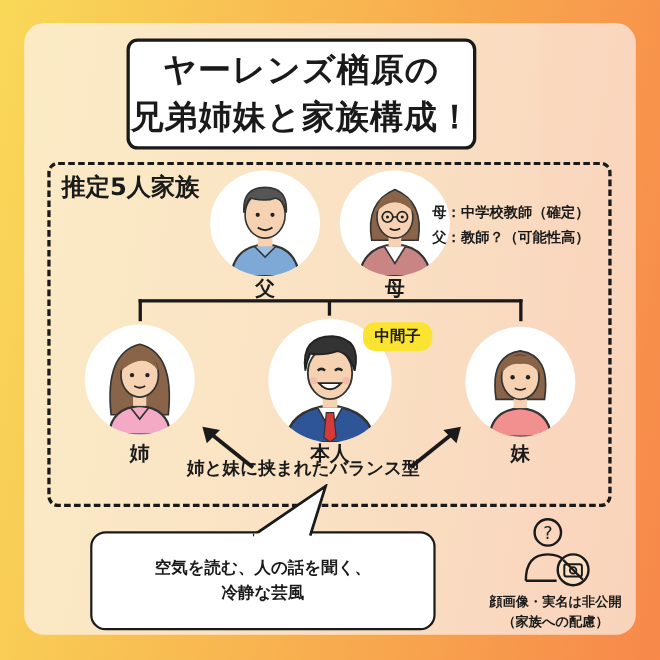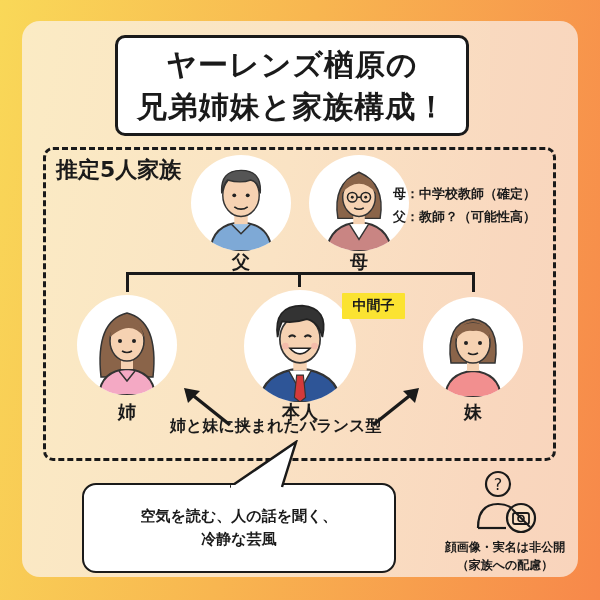--- a/index.html
+++ b/index.html
@@ -9,21 +9,21 @@
     background: linear-gradient(100deg, #F9D858 0%, #F8B650 45%, #F7884A 100%);
     position: relative;
     color: #1a1a1a;
   }
   .inner {
     position: absolute; left: 22px; top: 21px; width: 484px; height: 556px;
     border-radius: 18px;
     background: linear-gradient(100deg, #FBEBC4 0%, #FAE3C4 50%, #F9D6BE 100%);
   }
   .title-box {
-    position: absolute; left: 115px; top: 35px; width: 354px; height: 101px;
+    position: absolute; left: 115px; top: 35px; width: 318px; height: 101px;
     background: #fff; border: 3px solid #1a1a1a; border-radius: 10px;
     display: flex; flex-direction: column; align-items: center; justify-content: center;
     font-weight: bold; font-size: 30px; line-height: 42px; letter-spacing: 1px;
   }
   .family-box {
     position: absolute; left: 43px; top: 147px; width: 513px; height: 314px;
     border: 3px dashed #1a1a1a; border-radius: 10px;
   }
   .family-label {
     position: absolute; left: 56px; top: 155px; font-size: 22px; font-weight: bold;
@@ -35,22 +35,22 @@
   .name {
     position: absolute; font-size: 18px; font-weight: bold; text-align: center; width: 60px;
   }
   .line { position: absolute; background: #1a1a1a; }
   .note {
     position: absolute; left: 393px; top: 182px; font-size: 13px; font-weight: bold; line-height: 23px;
     white-space: nowrap;
   }
   .badge {
     position: absolute; left: 330px; top: 293px; width: 63px; height: 26px;
-    background: #FBE331; border-radius: 1px; font-weight: bold; font-size: 14px;
-    display: flex; align-items: center; justify-content: center; margin-left: 12px;
+    background: #FBE331; border-radius: 11px; font-weight: bold; font-size: 14px;
+    display: flex; align-items: center; justify-content: center;
   }
   .balance {
     position: absolute; left: 170px; top: 416px; font-size: 16px; font-weight: bold; white-space: nowrap;
   }
   .bubble {
     position: absolute; left: 82px; top: 483px; width: 314px; height: 90px;
     background: #fff; border: 2.5px solid #1a1a1a; border-radius: 14px;
     display: flex; flex-direction: column; align-items: center; justify-content: center;
     font-weight: bold; font-size: 15px; line-height: 23px;
   }

